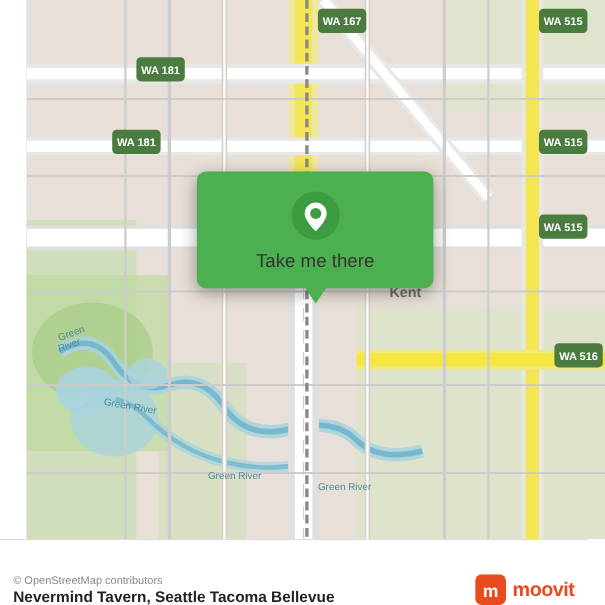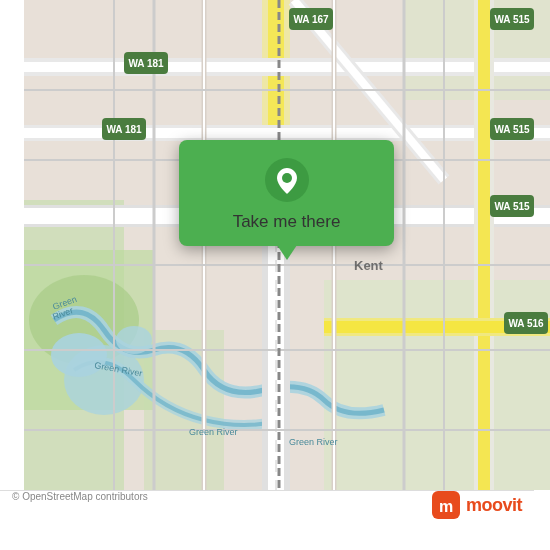--- a/index.html
+++ b/index.html
@@ -25,21 +25,21 @@
     .map-svg {
       width: 100%;
       height: 100%;
       position: absolute;
       top: 0; left: 0;
     }
 
     
     .popup-card {
       position: absolute;
-      top: 140px;
+      top: 156px;
       left: 155px;
       width: 215px;
       background: #4CAF50;
       border-radius: 8px;
       display: flex;
       flex-direction: column;
       align-items: center;
       padding: 18px 20px 14px;
       box-shadow: 0 4px 15px rgba(0,0,0,0.35);
       cursor: pointer;
@@ -70,21 +70,21 @@
       font-weight: 500;
       white-space: nowrap;
     }
 
     
     #bottom-bar {
       width: 534px;
       height: 60px;
       background: #fff;
       display: flex;
-      align-items: flex-start;
+      align-items: flex-end;
       justify-content: space-between;
       padding: 0 12px;
       border-top: 1px solid #ddd;
     }
 
     .bottom-left {
       display: flex;
       flex-direction: column;
     }
 
@@ -227,20 +227,21 @@
       <path d="M22 10 C16.48 10 12 14.48 12 20 C12 27 22 36 22 36 C22 36 32 27 32 20 C32 14.48 27.52 10 22 10Z" fill="white"></path>
       <circle cx="22" cy="20" r="5" fill="#3d9b42"></circle>
     </svg>
     <span class="popup-label">Take me there</span>
   </div>
 </div>
 
 <div id="bottom-bar">
   <div class="bottom-left">
     <span class="attribution">© OpenStreetMap contributors</span>
+    <span class="location-name">Nevermind Tavern, Seattle Tacoma Bellevue</span>
   </div>
   <div class="moovit-logo">
 
     <svg class="moovit-m" viewBox="0 0 28 28" xmlns="http://www.w3.org/2000/svg">
       <rect width="28" height="28" rx="6" fill="#e84b1d"></rect>
       <text x="14" y="21" text-anchor="middle" fill="white" font-size="16" font-weight="bold" font-family="Arial">m</text>
     </svg>
     <span class="moovit-text">moovit</span>
   </div>
 </div>

